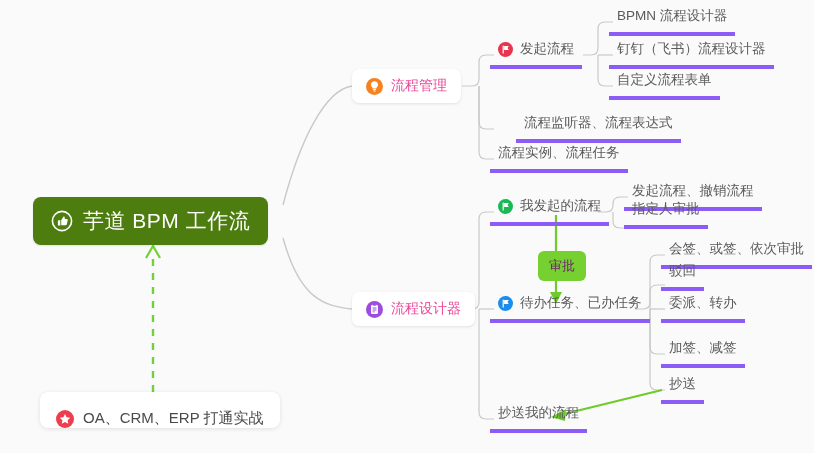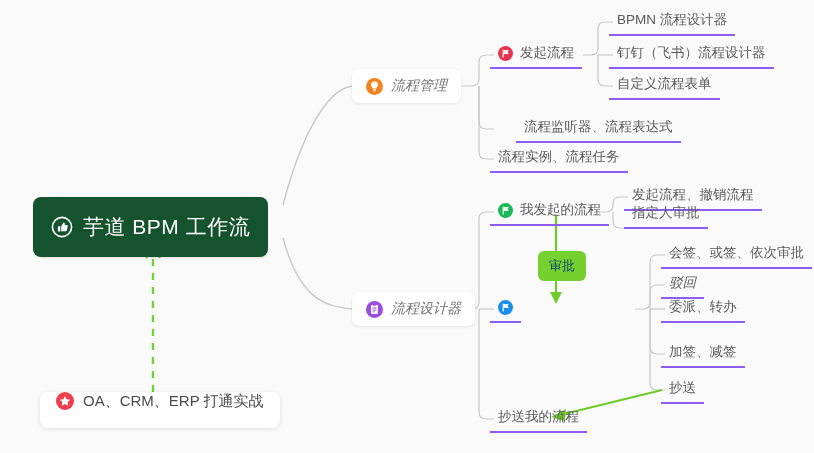--- a/index.html
+++ b/index.html
@@ -22,24 +22,24 @@
     height: 453px;
     pointer-events: none;
   }
 
   
   .root-node {
     position: absolute;
     display: flex;
     align-items: center;
     gap: 10px;
-    background: #14532d;
+    background: #4d7c0f;
     border-radius: 8px;
     padding: 0 18px;
-    height: 60px;
+    height: 48px;
     box-shadow: 0 1px 2px rgba(0,0,0,.10);
     box-sizing: border-box;
   }
   .root-label {
     color: #ffffff;
     font-size: 21px;
     letter-spacing: .5px;
     white-space: nowrap;
   }
 
@@ -50,50 +50,49 @@
     align-items: center;
     gap: 8px;
     background: #ffffff;
     border-radius: 7px;
     padding: 0 14px;
     height: 34px;
     box-shadow: 0 1px 3px rgba(0,0,0,.10);
     box-sizing: border-box;
   }
   .card-label {
-    color: #737373;
+    color: #ec4899;
     font-size: 14px;
     white-space: nowrap;
-    font-style: italic;
   }
 
   
   .leaf-node {
     position: absolute;
     display: flex;
-    align-items: center;
+    align-items: flex-start;
     gap: 7px;
     height: 27px;
     padding: 0 8px 3px 8px;
-    border-bottom: 2px solid #8b5cf6;
+    border-bottom: 4px solid #8b5cf6;
     box-sizing: border-box;
     white-space: nowrap;
   }
   .leaf-label {
     color: #5b5b5b;
     font-size: 13.5px;
     line-height: 1;
     white-space: nowrap;
   }
 
   
   .note-node {
     position: absolute;
     display: flex;
-    align-items: flex-start;
+    align-items: flex-end;
     gap: 9px;
     background: #ffffff;
     border-radius: 8px;
     padding: 0 16px;
     height: 36px;
     box-shadow: 0 1px 4px rgba(0,0,0,.11);
     box-sizing: border-box;
   }
   .note-label {
     color: #4a4a4a;
@@ -107,21 +106,21 @@
     display: flex;
     align-items: center;
     justify-content: center;
     background: #76D02F;
     border-radius: 6px;
     height: 30px;
     padding: 0 11px;
     box-sizing: border-box;
   }
   .edge-pill span {
-    color: #0c4a6e;
+    color: #701a75;
     font-size: 13px;
     white-space: nowrap;
   }
 
   
   .icon {
     display: inline-flex;
     align-items: center;
     justify-content: center;
     flex: none;
@@ -259,27 +258,28 @@
   </div>
 
   <div class="leaf-node" style="left:490px; top:296px;">
     <span class="icon">
       <svg width="15" height="15" viewBox="0 0 15 15">
         <circle cx="7.5" cy="7.5" r="7.5" fill="#1A8CEC"></circle>
         <rect x="4.6" y="3.4" width="1.2" height="8.2" rx=".5" fill="#ffffff"></rect>
         <path d="M6.1 3.9h4.7l-1.3 2 1.3 2H6.1z" fill="#ffffff"></path>
       </svg>
     </span>
+    <span class="leaf-label">待办任务、已办任务</span>
   </div>
 
   <div class="leaf-node" style="left:661px; top:242px;">
     <span class="leaf-label">会签、或签、依次审批</span>
   </div>
 
-  <div class="leaf-node" style="left:661px; top:272px;font-style:italic;">
+  <div class="leaf-node" style="left:661px; top:264px;">
     <span class="leaf-label">驳回</span>
   </div>
 
   <div class="leaf-node" style="left:661px; top:296px;">
     <span class="leaf-label">委派、转办</span>
   </div>
 
   <div class="leaf-node" style="left:661px; top:341px;">
     <span class="leaf-label">加签、减签</span>
   </div>

